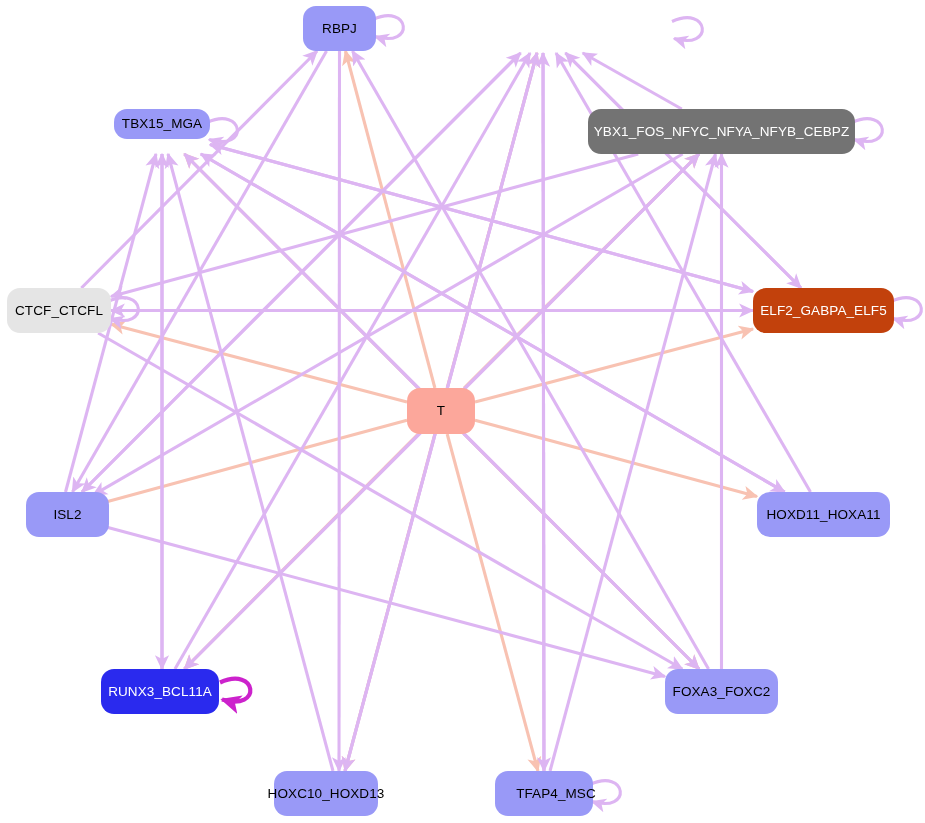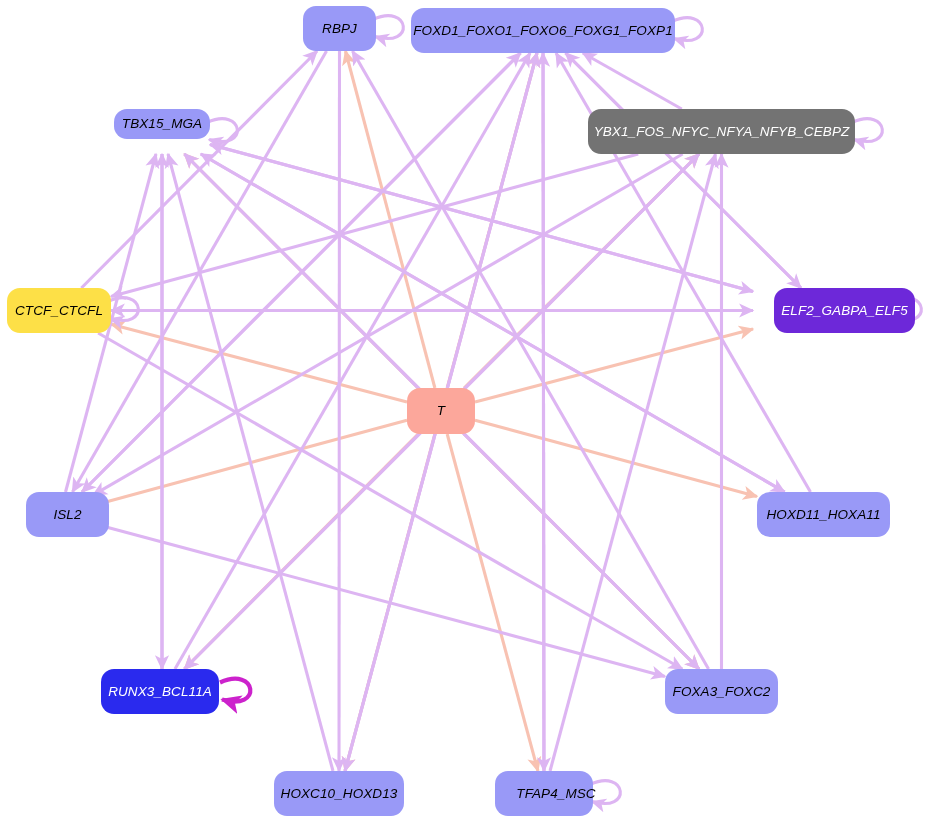--- a/index.html
+++ b/index.html
@@ -40,21 +40,20 @@
     align-items: center;
     justify-content: center;
     font-size: 13.5px;
     letter-spacing: 0.1px;
     white-space: nowrap;
     user-select: none;
     line-height: 1;
   }
   .node-label {
     pointer-events: none;
-    font-style: italic;
   }
 </style>
 </head>
 <body>
 
 <div id="graph-canvas">
   <svg id="edge-layer" viewBox="0 0 925 823" xmlns="http://www.w3.org/2000/svg">
       <defs>
         <marker id="arrow-activating" viewBox="0 0 10 10" refX="8.6" refY="5" markerWidth="5.2" markerHeight="5.2" orient="auto-start-reverse" markerUnits="strokeWidth">
           <path d="M 0 0.6 L 9.4 5 L 0 9.4 L 2.4 5 Z" fill="#f8c2b2"></path>
@@ -123,50 +122,47 @@
         <path d="M 108 301.5 C 145 284.5, 151 330.5, 110 318.5" fill="none" stroke="#ddb5f2" stroke-width="3.1" marker-end="url(#arrow-repressing)"></path>
         <path d="M 891 301.5 C 928 284.5, 934 330.5, 893 318.5" fill="none" stroke="#ddb5f2" stroke-width="3.1" marker-end="url(#arrow-repressing)"></path>
         <path d="M 220 682.5 C 257 665.5, 263 711.5, 222 699.5" fill="none" stroke="#cc22cc" stroke-width="4.2" marker-end="url(#arrow-selfhi)"></path>
         <path d="M 590 784.5 C 627 767.5, 633 813.5, 592 801.5" fill="none" stroke="#ddb5f2" stroke-width="3.1" marker-end="url(#arrow-repressing)"></path>
       </g>
     </svg>
   <div id="node-layer">
       <div class="node" style="left: 303px; top: 6px; width: 73px; height: 45px; background: rgb(153, 153, 247); color: rgb(0, 0, 0);">
         <span class="node-label">RBPJ</span>
       </div>
-      <div class="node" style="left: 411px; top: 8px; width: 264px; height: 45px; background: rgb(153, 153, 247); color: rgb(0, 0, 0);">
-        <span class="node-label">FOXD1_FOXO1_FOXO6_FOXG1_FOXP1</span>
-      </div>
       <div class="node" style="left: 114px; top: 109px; width: 96px; height: 30px; background: rgb(153, 153, 247); color: rgb(0, 0, 0);">
         <span class="node-label">TBX15_MGA</span>
       </div>
       <div class="node" style="left: 588px; top: 109px; width: 267px; height: 45px; background: #737373; color: rgb(255, 255, 255);">
         <span class="node-label">YBX1_FOS_NFYC_NFYA_NFYB_CEBPZ</span>
       </div>
-      <div class="node" style="left: 7px; top: 288px; width: 104px; height: 45px; background: #fde047; color: rgb(0, 0, 0);">
+      <div class="node" style="left: 7px; top: 288px; width: 104px; height: 45px; background: #e5e5e5; color: rgb(0, 0, 0);">
         <span class="node-label">CTCF_CTCFL</span>
       </div>
-      <div class="node" style="left: 753px; top: 288px; width: 141px; height: 45px; background: #6d28d9; color: rgb(255, 255, 255); margin-left: 21px;">
+      <div class="node" style="left: 753px; top: 288px; width: 141px; height: 45px; background: #c2410c; color: rgb(255, 255, 255);">
         <span class="node-label">ELF2_GABPA_ELF5</span>
       </div>
       <div class="node" style="left: 407px; top: 388px; width: 68px; height: 46px; background: rgb(252, 167, 155); color: rgb(0, 0, 0);">
         <span class="node-label">T</span>
       </div>
       <div class="node" style="left: 26px; top: 492px; width: 83px; height: 45px; background: rgb(153, 153, 247); color: rgb(0, 0, 0);">
         <span class="node-label">ISL2</span>
       </div>
       <div class="node" style="left: 757px; top: 492px; width: 133px; height: 45px; background: rgb(153, 153, 247); color: rgb(0, 0, 0);">
         <span class="node-label">HOXD11_HOXA11</span>
       </div>
       <div class="node" style="left: 101px; top: 669px; width: 118px; height: 45px; background: rgb(42, 42, 238); color: rgb(255, 255, 255);">
         <span class="node-label">RUNX3_BCL11A</span>
       </div>
       <div class="node" style="left: 665px; top: 669px; width: 113px; height: 45px; background: rgb(153, 153, 247); color: rgb(0, 0, 0);">
         <span class="node-label">FOXA3_FOXC2</span>
       </div>
-      <div class="node" style="left: 274px; top: 771px; width: 130px; height: 45px; background: rgb(153, 153, 247); color: rgb(0, 0, 0);">
+      <div class="node" style="left: 274px; top: 771px; width: 104px; height: 45px; background: rgb(153, 153, 247); color: rgb(0, 0, 0);">
         <span class="node-label">HOXC10_HOXD13</span>
       </div>
       <div class="node" style="left: 495px; top: 771px; width: 98px; height: 45px; background: rgb(153, 153, 247); color: rgb(0, 0, 0); padding-left: 24px;">
         <span class="node-label">TFAP4_MSC</span>
       </div>
     </div>
 </div>
 
 </body></html>

